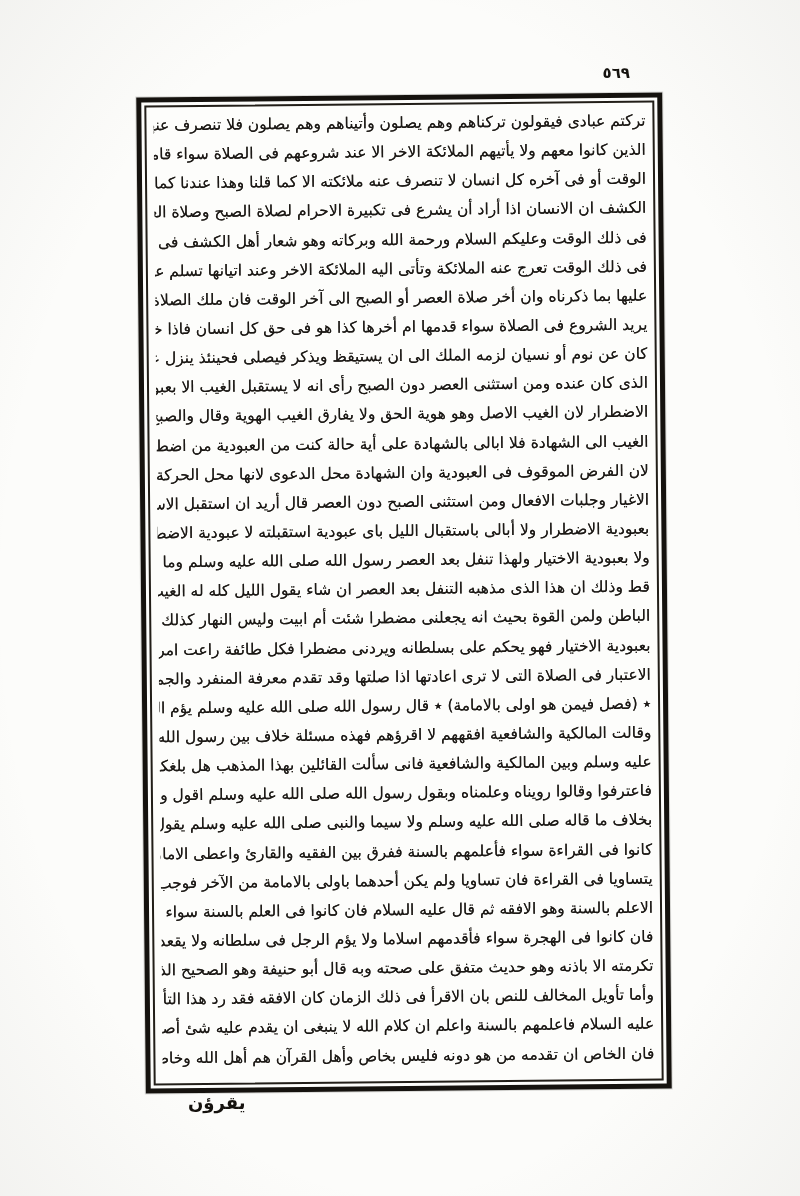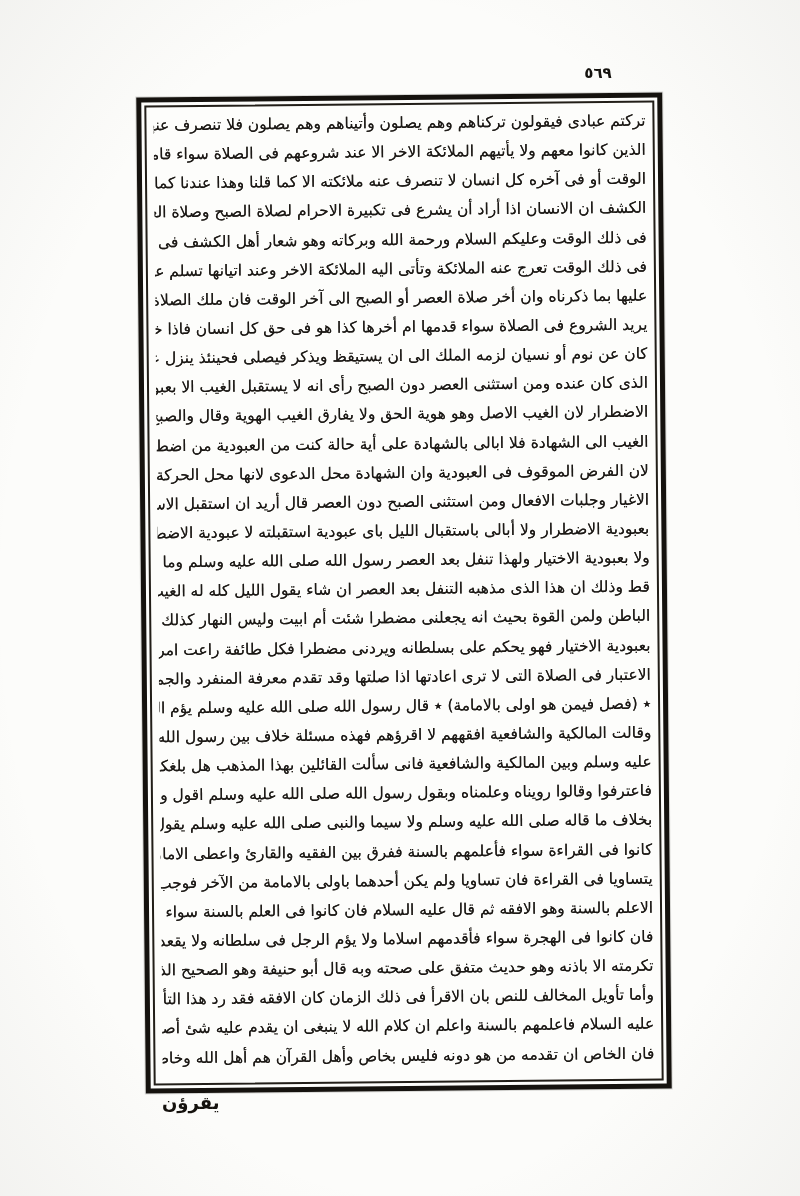--- a/index.html
+++ b/index.html
@@ -22,21 +22,21 @@
     inset: 0;
     background:
       radial-gradient(ellipse at 50% 50%, rgba(255,255,255,0) 70%, rgba(120,118,110,0.07) 100%);
   }
 
   .page-number {
     position: absolute;
     top: 64px;
     left: 566px;
     width: 64px;
-    text-align: center;
+    text-align: right;
     font-size: 15px;
     font-weight: bold;
     letter-spacing: 1px;
     color: #15130f;
   }
 
   .frame-outer {
     position: absolute;
     left: 141px;
     top: 95px;
@@ -74,21 +74,21 @@
     
     text-shadow: 0 0 0.4px rgba(20,16,10,0.8);
   }
 
   .line.para-end {
     text-align-last: right;
   }
 
   .catchword {
     position: absolute;
-    left: 162px;
+    left: 188px;
     top: 1092px;
     font-size: 18px;
     font-weight: bold;
     direction: rtl;
     color: #15120e;
   }
 </style>
 </head>
 <body>
 

